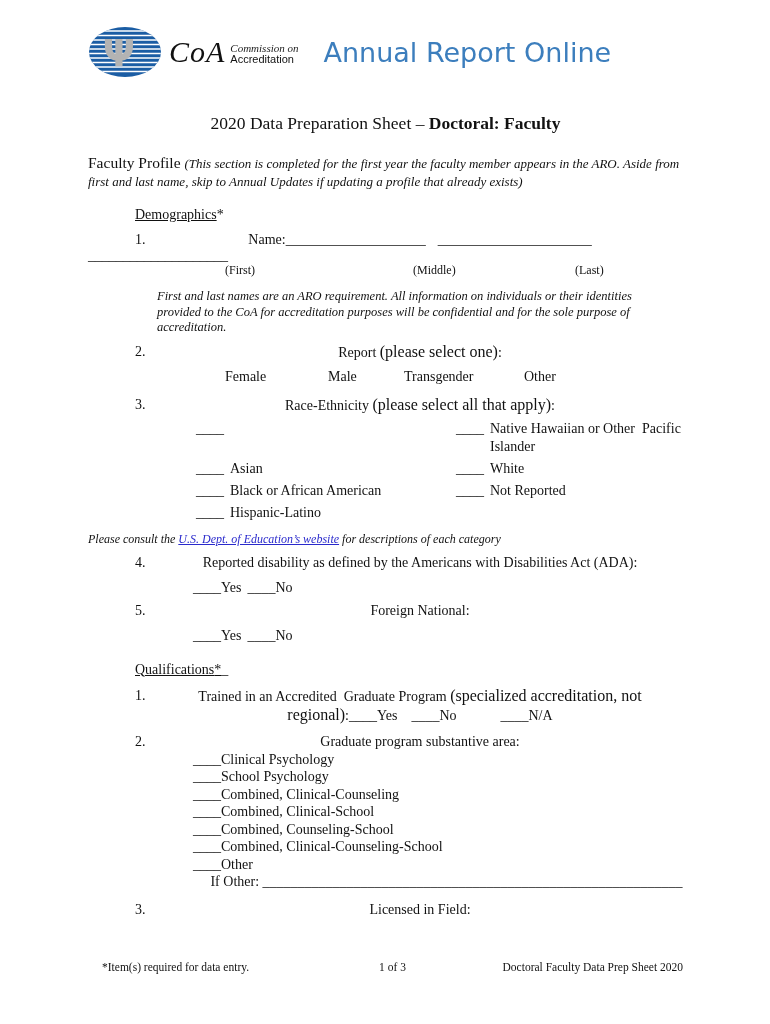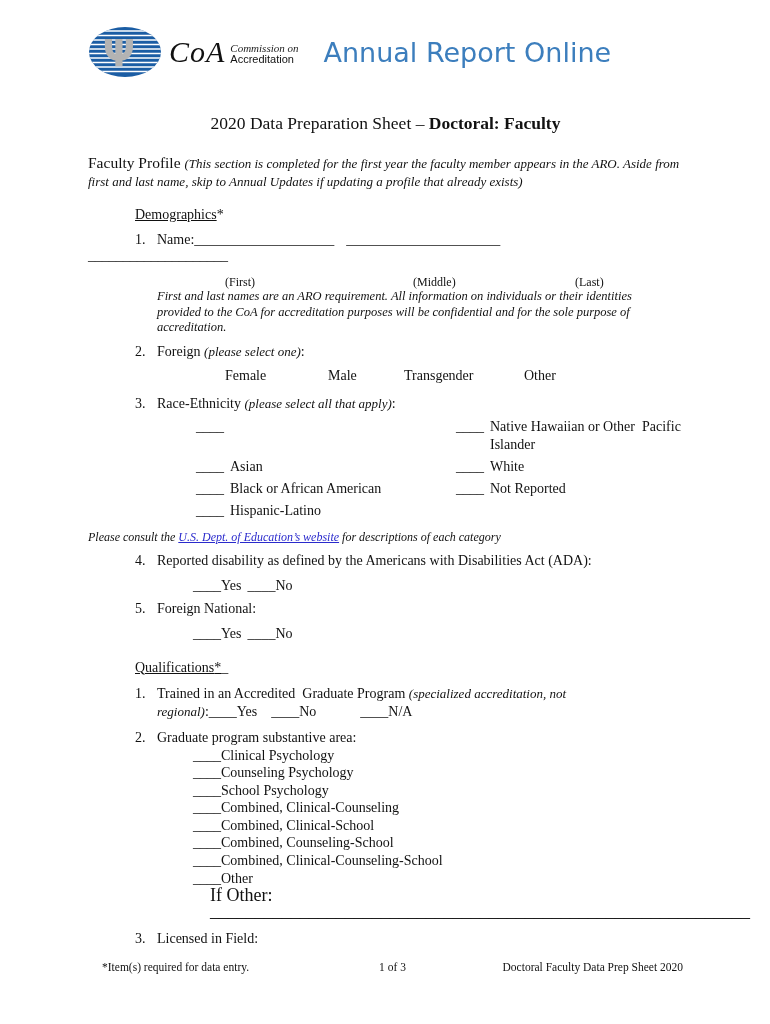--- a/index.html
+++ b/index.html
@@ -27,28 +27,28 @@
 
   .profile { margin-top:20px; font-size:13px; line-height:18px; }
   .profile-h { font-size:15.5px; }
   .it { font-style:italic; }
 
   .sec-h { margin-top:15px; margin-left:47px; font-size:14px; line-height:18px; }
   .sec-h .u { text-decoration:underline; }
 
   .item { display:flex; margin-left:47px; font-size:14px; line-height:18px; }
   .num { width:22px; flex:0 0 22px; }
-  .itxt { flex:1; }
-  .inote { font-style:italic; font-size:13px; }
+  .itxt { flex:1;text-align:center; }
+  .inote { font-size:16px; }
 
   .blankrow { font-size:14px; line-height:14px; }
   .name-gap { margin-left:12px; }
 
   .labels-row { position:relative; height:16px; font-size:12px; }
-  .labels-row span { position:absolute; top:12px; }
+  .labels-row span { position:absolute; top:0; }
   .lab-first { left:137px; } .lab-middle { left:325px; } .lab-last { left:487px; }
 
   .name-note { margin-left:69px; width:492px; font-style:italic; font-size:12.5px; line-height:15.5px; margin-top:10px; }
 
   .opt-row { position:relative; height:18px; font-size:14px; margin-top:7px; }
   .opt-row span { position:absolute; top:0; }
   .g0 { left:137px; } .g1 { left:240px; } .g2 { left:316px; } .g3 { left:436px; }
 
   .race-grid { margin-left:108px; margin-top:5px; display:grid; grid-template-columns:260px 1fr; row-gap:4px; font-size:14px; line-height:18px; }
   .race-cell { display:flex; }
@@ -58,21 +58,21 @@
   .consult { margin-top:10px; font-style:italic; font-size:12px; line-height:15px; }
   .consult a, .link { color:#2a2acc; text-decoration:underline; cursor:pointer; }
 
   .mt7 { margin-top:7px; } .mt5 { margin-top:5px; } .mt8 { margin-top:8px; } .mt9 { margin-top:9px; } .mt11 { margin-top:11px; } .mt16 { margin-top:16px; }
   .yn { margin-left:105px; font-size:14px; line-height:18px; margin-top:7px; }
   .yn .sp { margin-left:6px; }
 
   .tr-yes { } .tr-no { margin-left:14px; } .tr-na { margin-left:44px; }
 
   .area-list { margin-left:105px; font-size:14px; line-height:17.6px; }
-  .ifother { margin-left:122px; font-size:18px; line-height:16px; }
+  .ifother { margin-left:122px; font-size:14px; line-height:16px;text-align:center; }
   .ifother .line { letter-spacing:0; }
 
   .footer { position:absolute; left:88px; right:87px; top:961px;
     display:grid; grid-template-columns:1fr auto 1fr; font-size:11.5px; color:#111;margin-left:14px; }
   .footer .fl { text-align:left; } .footer .fc { text-align:center; } .footer .fr { text-align:right; }
 </style>
 </head>
 <body>
 
 <div class="page">
@@ -131,21 +131,21 @@
   <div class="labels-row">
     <span class="lab-first">(First)</span>
     <span class="lab-middle">(Middle)</span>
     <span class="lab-last">(Last)</span>
   </div>
   <div class="name-note">First and last names are an ARO requirement. All information on individuals or their identities provided to the CoA for accreditation purposes will be confidential and for the sole purpose of accreditation.</div>
 
   <div class="item mt7">
     <span class="num">2.</span>
     <span class="itxt">
-      <span>Foreign </span><span class="inote">(please select one)</span><span>:</span>
+      <span>Report </span><span class="inote">(please select one)</span><span>:</span>
     </span>
   </div>
   <div class="opt-row">
     <span class="g0">Female</span>
     <span class="g1">Male</span>
     <span class="g2">Transgender</span>
     <span class="g3">Other</span>
   </div>
 
   <div class="item mt9">
@@ -219,21 +219,20 @@
       <span class="inote">regional)</span><span>:</span><span class="tr-yes">____Yes</span><span class="tr-no">____No</span><span class="tr-na">____N/A</span>
     </span>
   </div>
 
   <div class="item mt8">
     <span class="num">2.</span>
     <span class="itxt">Graduate program substantive area:</span>
   </div>
   <div class="area-list">
     <div><span>____</span><span>Clinical Psychology</span></div>
-    <div><span>____</span><span>Counseling Psychology</span></div>
     <div><span>____</span><span>School Psychology</span></div>
     <div><span>____</span><span>Combined, Clinical-Counseling</span></div>
     <div><span>____</span><span>Combined, Clinical-School</span></div>
     <div><span>____</span><span>Combined, Counseling-School</span></div>
     <div><span>____</span><span>Combined, Clinical-Counseling-School</span></div>
     <div><span>____</span><span>Other</span></div>
   </div>
   <div class="ifother">
     <span>If Other:</span>
     <span class="line">____________________________________________________________</span>

